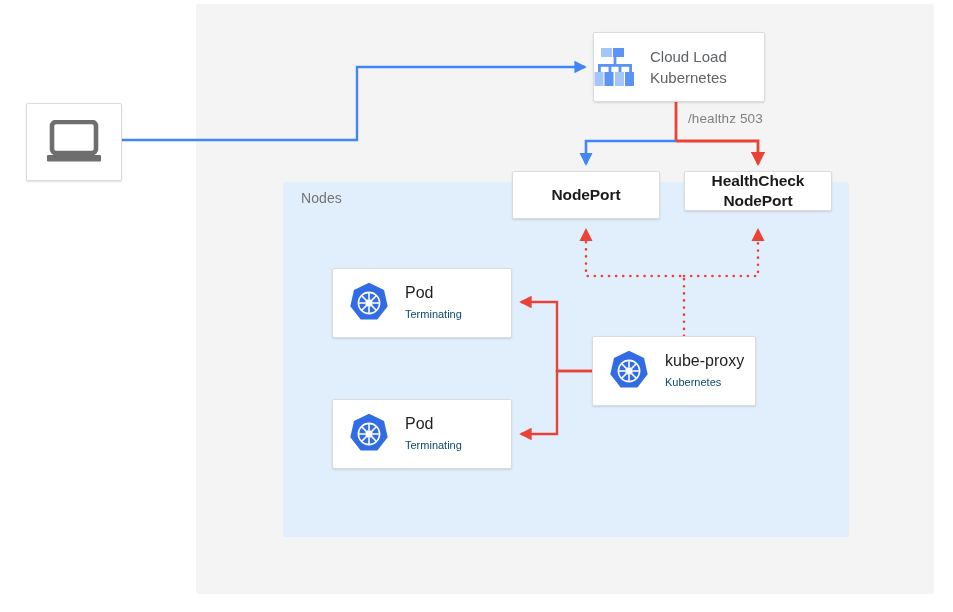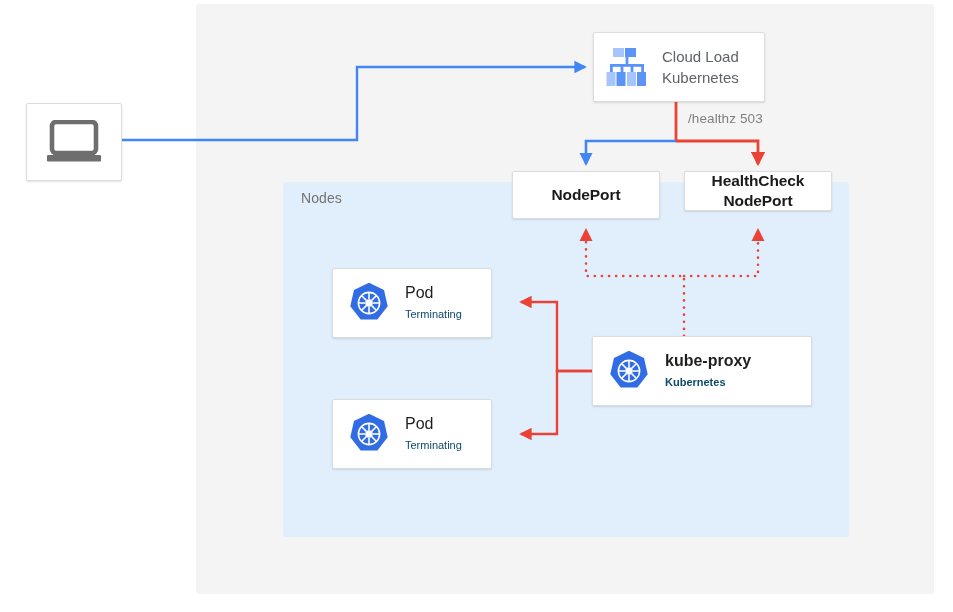--- a/index.html
+++ b/index.html
@@ -72,21 +72,20 @@
   
   .laptop-box {
     left: 26px; top: 103px; width: 96px; height: 78px;
     justify-content: center;
   }
   .laptop-icon { width: 56px; height: 44px; display:block; }
 
   
   .clb-box {
     left: 593px; top: 32px; width: 172px; height: 70px;
-    padding-left: 12px;
   }
   .clb-icon { width: 42px; height: 40px; flex: 0 0 42px; display:block; }
   .clb-text {
     margin-left: 14px;
     font-size: 15px;
     color: #5f6368;
     line-height: 21px;
   }
 
   
@@ -101,44 +100,43 @@
     text-align: center;
     font-size: 15.5px;
     font-weight: bold;
     color: #1a1a1a;
     line-height: 20px;
     letter-spacing: -0.1px;
   }
 
   
   .pod-box {
-    left: 332px; width: 160px; height: 70px;
+    left: 332px; width: 180px; height: 70px;
     padding-left: 14px;
   }
   .pod-box-1 { top: 268px; }
   .pod-box-2 { top: 399px; }
   .kube-icon { width: 44px; height: 44px; flex: 0 0 44px; display:block; }
   .node-text { margin-left: 14px; }
   .node-title {
     font-size: 16px;
     color: #1f1f1f;
     line-height: 20px;
   }
   .node-sub {
     font-size: 11px;
     color: #0c4a6e;
     line-height: 20px;
     margin-top: 1px;
   }
 
   
   .kp-box {
-    left: 592px; top: 336px; width: 220px; height: 70px;
+    left: 592px; top: 336px; width: 164px; height: 70px;
     padding-left: 14px;
-    font-weight: bold;
   }
 
   
   .connectors {
     position: absolute;
     left: 0; top: 0;
     width: 953px; height: 612px;
     pointer-events: none;
   }
 

